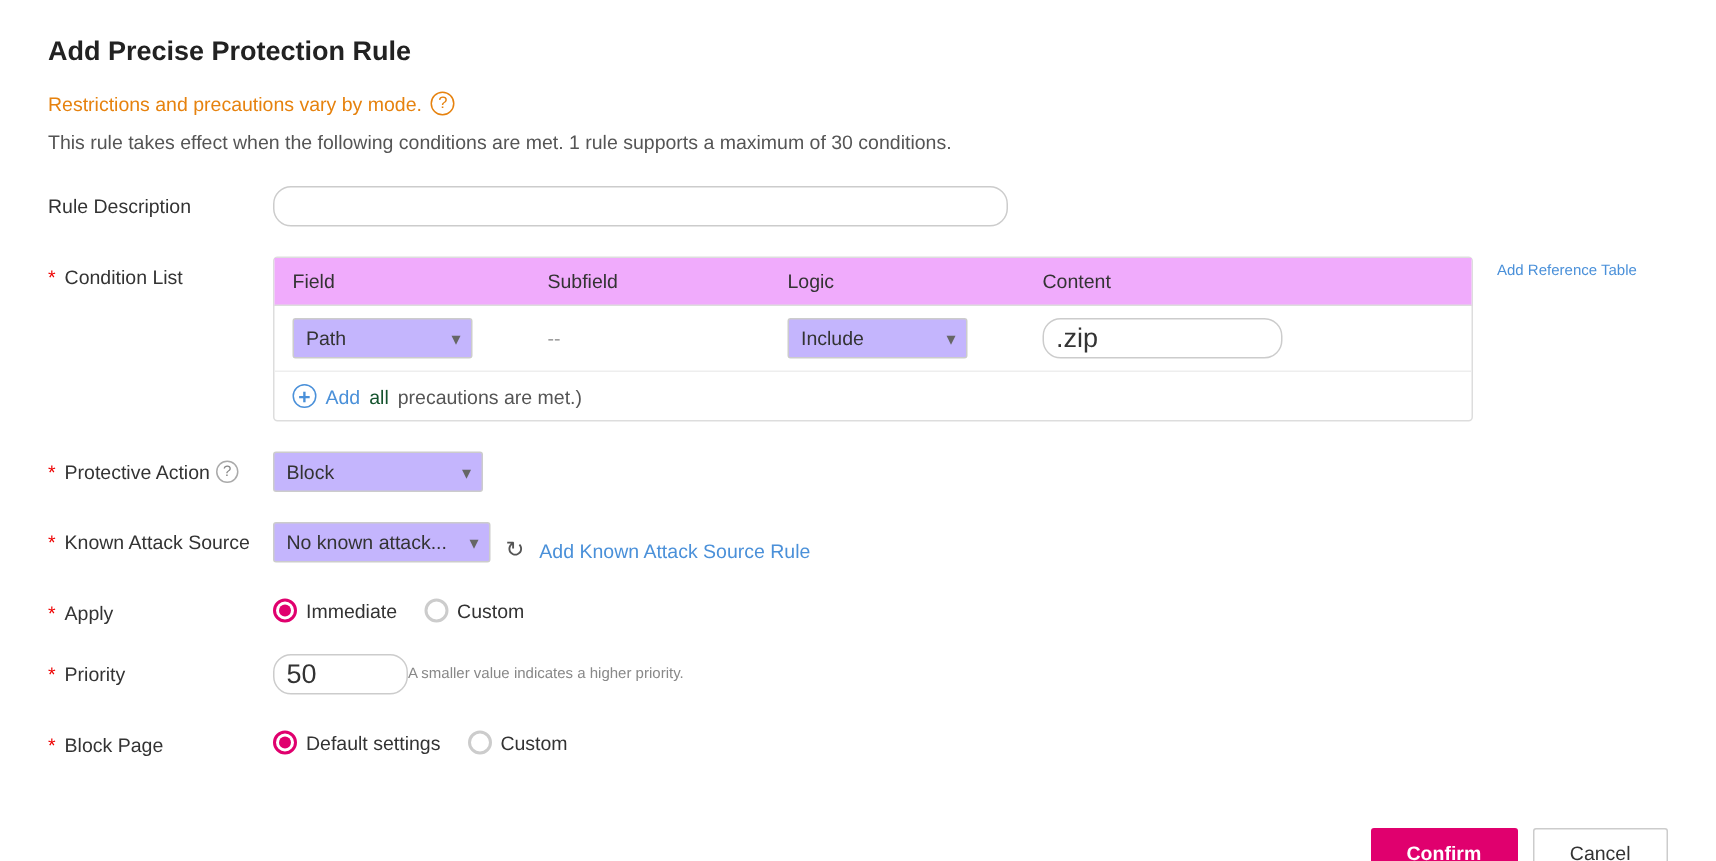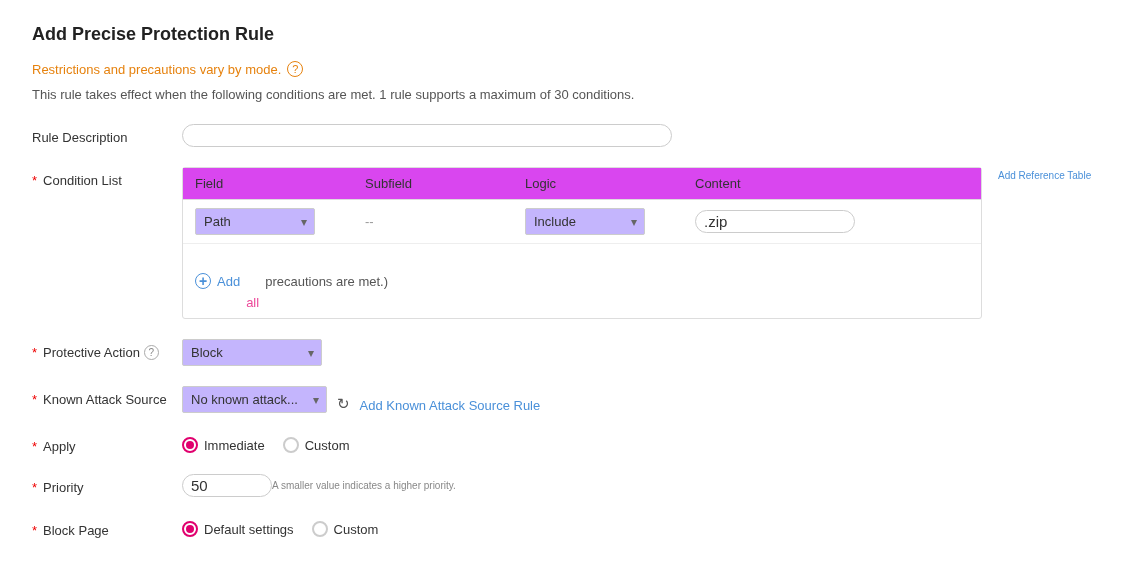--- a/index.html
+++ b/index.html
@@ -62,36 +62,36 @@
       color: #e00;
       margin-right: 2px;
     }
     .form-control-area {
       flex: 1;
     }
     input[type="text"] {
       border: 1px solid #ccc;
       border-radius: 12px;
       padding: 2px 8px;
-      font-size: 15px;
+      font-size: 18px;
       color: #333;
       outline: none;
     }
     .rule-desc-input {
       width: 490px;
     }
     .condition-table-wrapper {
       border: 1px solid #ddd;
       border-radius: 3px;
       width: 800px;
     }
     .condition-table-header {
       display: grid;
       grid-template-columns: 170px 160px 170px 200px;
-      background: #d946ef;
+      background: #f0abfc;
       border-bottom: 1px solid #ddd;
       padding: 8px 12px;
       font-size: 13px;
       color: #333;
     }
     .condition-table-row {
       display: grid;
       grid-template-columns: 170px 160px 170px 200px;
       padding: 8px 12px;
       align-items: center;
@@ -151,22 +151,21 @@
       line-height: 1;
     }
     .add-label {
       color: #4a90d9;
       cursor: pointer;
     }
     .add-note {
       color: #555;
     }
     .all-highlight {
-      color: #ec4899;
-      margin-top: 43px;
+      color: #14532d;
     }
     .add-reference-link {
       color: #4a90d9;
       font-size: 10px;
       cursor: pointer;
       white-space: nowrap;
       margin-left: 16px;
       padding-top: 8px;
     }
     .condition-list-outer {

